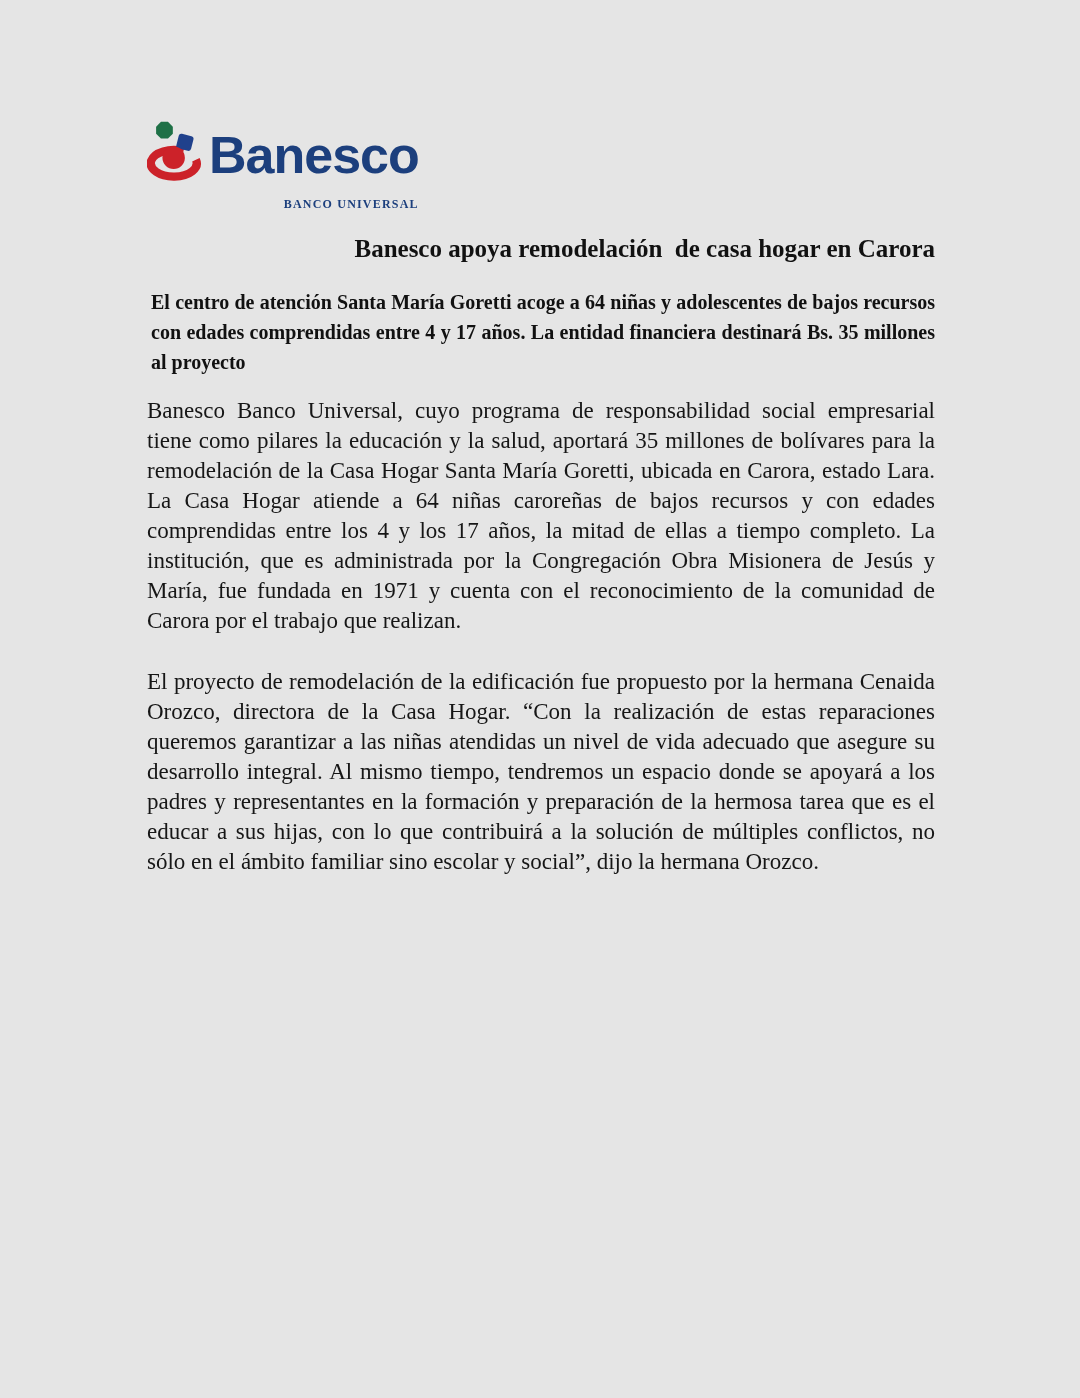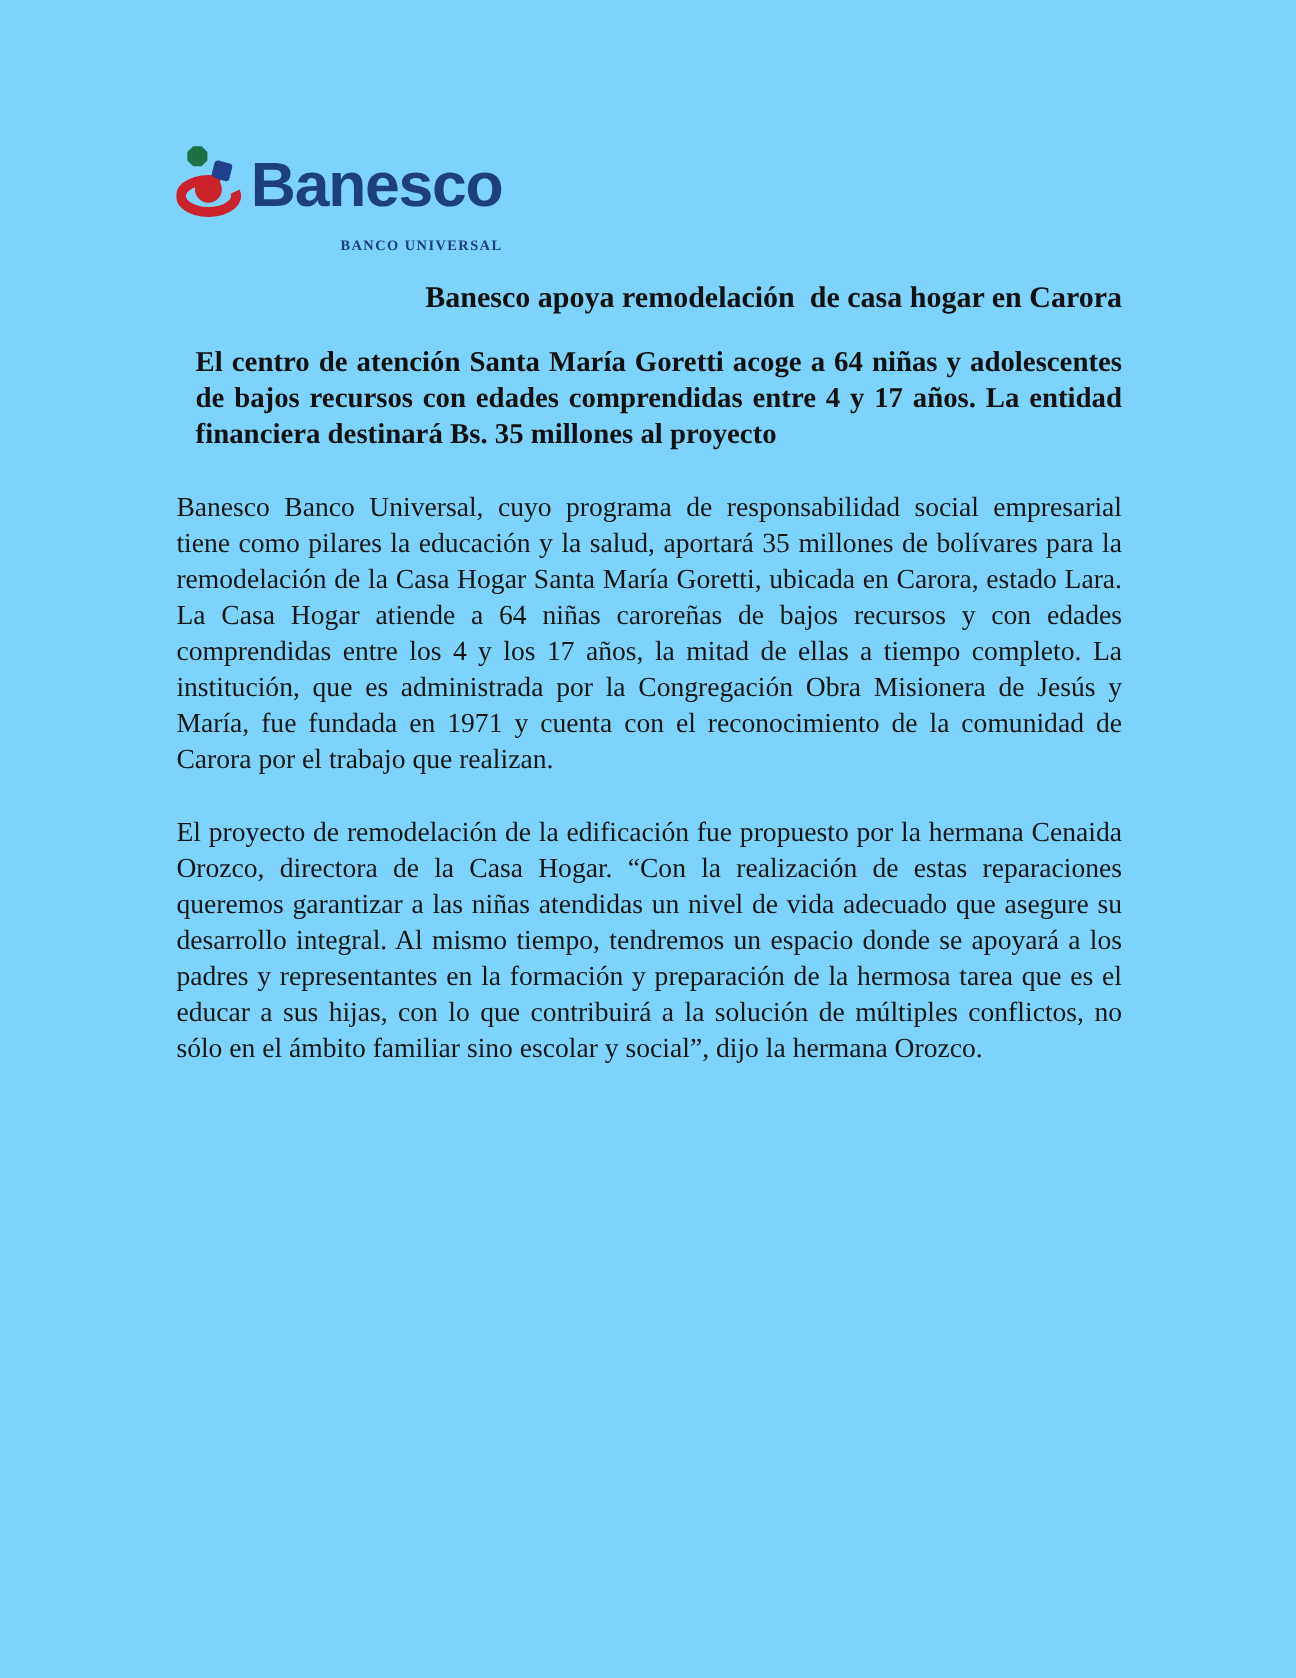--- a/index.html
+++ b/index.html
@@ -6,21 +6,21 @@
     html, body {
       margin: 0;
       padding: 0;
       background: #ffffff;
     }
     .page {
       position: relative;
       width: 1080px;
       height: 1398px;
       margin: 0 auto;
-      background: #7dd3fc;
+      background: #e5e5e5;
       box-sizing: border-box;
       padding: 116px 145px 0 147px;
       font-family: "Liberation Serif", serif;
       color: #161616;
       overflow: hidden;
     }
     
     .logo-row {
       display: flex;
       align-items: flex-start;
@@ -60,37 +60,37 @@
     .doc-title {
       font-size: 25px;
       font-weight: 700;
       line-height: 30px;
       margin: 48px 0 0 0;
       color: #111111;
       white-space: pre-wrap; 
       text-align: right;
     }
     .doc-subtitle {
-      font-size: 24px;
+      font-size: 20px;
       font-weight: 700;
       line-height: 30px;
       text-align: justify;
-      margin: 23px 0 0 16px;
+      margin: 23px 0 0 4px;
       color: #111111;
     }
     .doc-paragraph {
       font-size: 23px;
       font-weight: 400;
       line-height: 30px;
       text-align: justify;
       margin: 31px 0 0 0;
       color: #161616;
     }
     .doc-paragraph.first {
-      margin-top: 31px;
+      margin-top: 19px;
     }
   </style>
 </head>
 <body>
 
 <div class="page">
 
   <header class="logo-row">
     <svg class="logo-mark" viewBox="0 0 62 70" aria-hidden="true">
       <path d="M 53.2 46.7 A 25 14.5 0 1 1 39.6 37.4" fill="none" stroke="#cc2229" stroke-width="9"></path>

